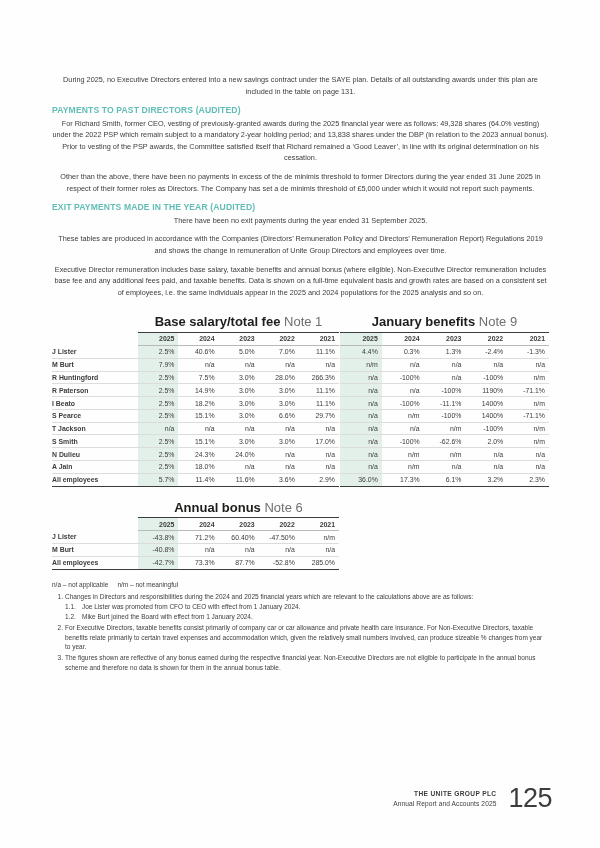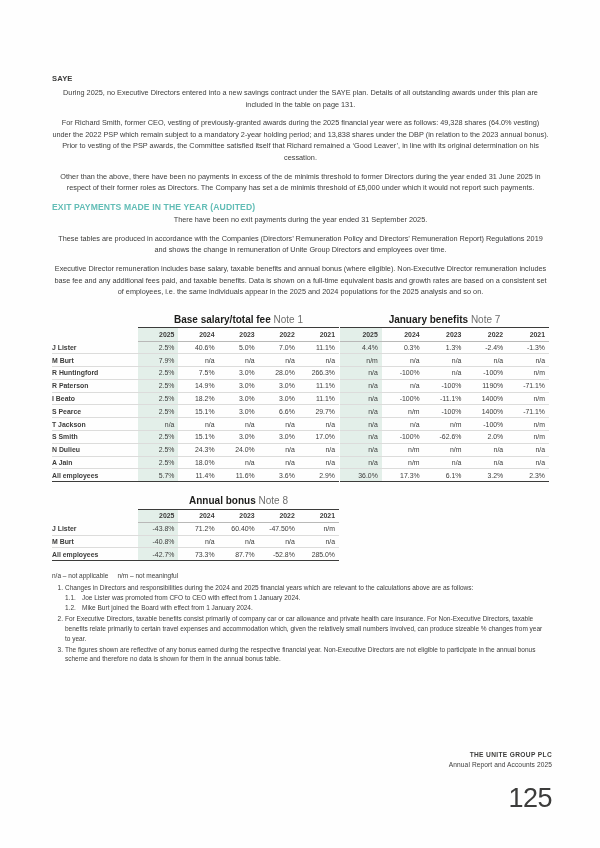--- a/index.html
+++ b/index.html
@@ -64,21 +64,21 @@
     border-collapse: collapse;
     font-size: 6.9px;
     color: #3c3c3b;
   }
   table.pct.left  { width: 287px; }
   table.pct.right { width: 209px; }
 
   table.pct caption {
     caption-side: top;
     text-align: center;
-    font-size: 10px;
+    font-size: 13px;
     font-weight: bold;
     padding-bottom: 2.5px;
     color: #1d1d1b;
     white-space: nowrap;
   }
   table.pct caption .note {
     font-weight: normal;
     color: #6f6f6e;
   }
   table.pct caption.offset-left {
@@ -168,21 +168,20 @@
   }
 
   
   .footer {
     position: absolute;
     right: 48px;
     bottom: 36px;
     display: flex;
     align-items: flex-end;
     gap: 12px;
-    flex-direction: column;
   }
   .footer-text {
     text-align: right;
     font-size: 6.6px;
     line-height: 10px;
     color: #3c3c3b;
     padding-bottom: 3px;
   }
   .footer-text .l1 { font-weight: bold; letter-spacing: 0.35px; }
   .footer-text .l2 { letter-spacing: 0.1px; }
@@ -193,23 +192,23 @@
     font-weight: normal;
     letter-spacing: -0.5px;
   }
 </style>
 </head>
 <body>
 
 <div class="page">
   <div class="content">
 
-    <div class="sec-title">SAYE</div>
     <p class="body">During 2025, no Executive Directors entered into a new savings contract under the SAYE plan. Details of all outstanding awards under this plan are included in the table on page 131.</p>
 
+    <div class="teal-head">PAYMENTS TO PAST DIRECTORS (AUDITED)</div>
     <p class="body">For Richard Smith, former CEO, vesting of previously-granted awards during the 2025 financial year were as follows: 49,328 shares (64.0% vesting) under the 2022 PSP which remain subject to a mandatory 2-year holding period; and 13,838 shares under the DBP (in relation to the 2023 annual bonus). Prior to vesting of the PSP awards, the Committee satisfied itself that Richard remained a ‘Good Leaver’, in line with its original determination on his cessation.</p>
     <p class="body">Other than the above, there have been no payments in excess of the de minimis threshold to former Directors during the year ended 31 June 2025 in respect of their former roles as Directors. The Company has set a de minimis threshold of £5,000 under which it would not report such payments.</p>
 
     <div class="teal-head">EXIT PAYMENTS MADE IN THE YEAR (AUDITED)</div>
     <p class="body">There have been no exit payments during the year ended 31 September 2025.</p>
 
     <p class="body">These tables are produced in accordance with the Companies (Directors’ Remuneration Policy and Directors’ Remuneration Report) Regulations 2019 and shows the change in remuneration of Unite Group Directors and employees over time.</p>
     <p class="body tight">Executive Director remuneration includes base salary, taxable benefits and annual bonus (where eligible). Non-Executive Director remuneration includes base fee and any additional fees paid, and taxable benefits. Data is shown on a full-time equivalent basis and growth rates are based on a consistent set of employees, i.e. the same individuals appear in the 2025 and 2024 populations for the 2025 analysis and so on.</p>
 
     <div class="tables-row">
@@ -325,21 +324,21 @@
               <td>11.6%</td>
               <td>3.6%</td>
               <td>2.9%</td>
             </tr>
           </tbody>
       </table>
 
       <table class="pct right">
         <caption>
           <span>January benefits</span>
-          <span class="note">Note 7</span>
+          <span class="note">Note 9</span>
         </caption>
         <colgroup>
           <col class="c-val">
             <col class="c-val">
             <col class="c-val">
             <col class="c-val">
             <col class="c-val">
         </colgroup>
         <thead>
           <tr>
@@ -430,21 +429,21 @@
             </tr>
           </tbody>
       </table>
 
     </div>
 
     <div class="table3-wrap">
       <table class="pct left">
         <caption class="offset-left">
           <span>Annual bonus</span>
-          <span class="note">Note 8</span>
+          <span class="note">Note 6</span>
         </caption>
         <colgroup>
           <col class="c-name">
             <col class="c-val">
             <col class="c-val">
             <col class="c-val">
             <col class="c-val">
             <col class="c-val">
         </colgroup>
         <thead>

